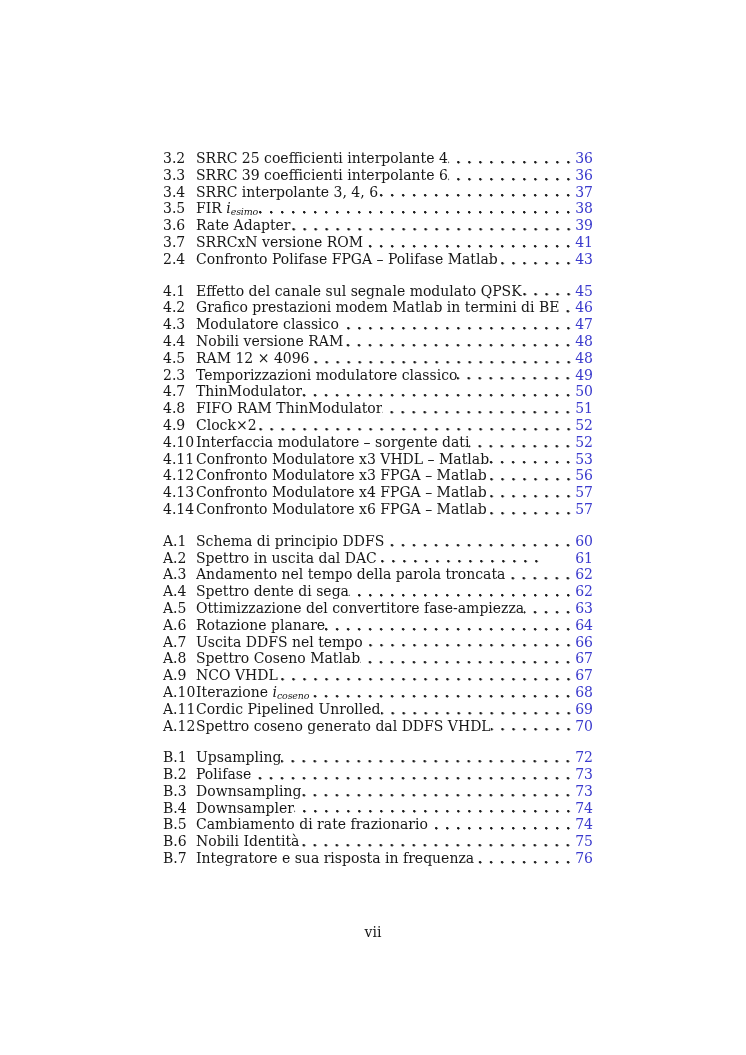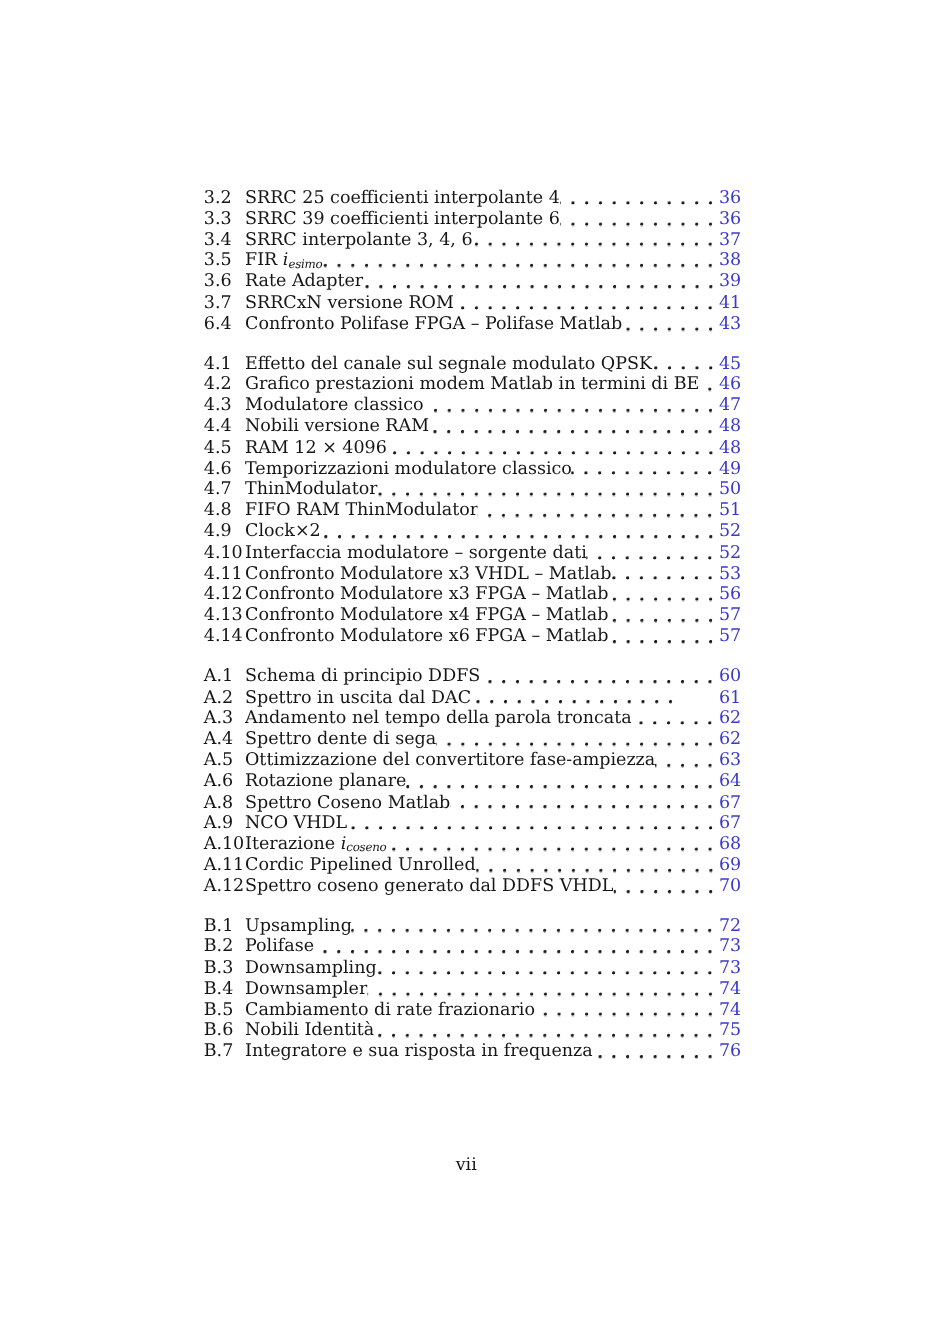--- a/index.html
+++ b/index.html
@@ -112,21 +112,21 @@
           <span class="leader"></span>
           <span class="page" style="color: rgb(58, 58, 205);">39</span>
         </div>
         <div class="row">
           <span class="num">3.7</span>
           <span class="title">SRRCxN versione ROM</span>
           <span class="leader"></span>
           <span class="page" style="color: rgb(58, 58, 205);">41</span>
         </div>
         <div class="row">
-          <span class="num">6.4</span>
+          <span class="num">2.4</span>
           <span class="title">Confronto Polifase FPGA – Polifase Matlab</span>
           <span class="leader"></span>
           <span class="page" style="color: rgb(58, 58, 205);">43</span>
         </div>
       </div>
       <div class="toc-section">
         <div class="row">
           <span class="num">4.1</span>
           <span class="title">Effetto del canale sul segnale modulato QPSK</span>
           <span class="leader"></span>
@@ -150,21 +150,21 @@
           <span class="leader"></span>
           <span class="page" style="color: rgb(58, 58, 205);">48</span>
         </div>
         <div class="row">
           <span class="num">4.5</span>
           <span class="title">RAM 12 × 4096</span>
           <span class="leader"></span>
           <span class="page" style="color: rgb(58, 58, 205);">48</span>
         </div>
         <div class="row">
-          <span class="num">4.6</span>
+          <span class="num">2.3</span>
           <span class="title">Temporizzazioni modulatore classico</span>
           <span class="leader"></span>
           <span class="page" style="color: rgb(58, 58, 205);">49</span>
         </div>
         <div class="row">
           <span class="num">4.7</span>
           <span class="title">ThinModulator</span>
           <span class="leader"></span>
           <span class="page" style="color: rgb(58, 58, 205);">50</span>
         </div>
@@ -240,20 +240,26 @@
           <span class="num">A.5</span>
           <span class="title">Ottimizzazione del convertitore fase-ampiezza</span>
           <span class="leader"></span>
           <span class="page" style="color: rgb(58, 58, 205);">63</span>
         </div>
         <div class="row">
           <span class="num">A.6</span>
           <span class="title">Rotazione planare</span>
           <span class="leader"></span>
           <span class="page" style="color: rgb(58, 58, 205);">64</span>
+        </div>
+        <div class="row">
+          <span class="num">A.7</span>
+          <span class="title">Uscita DDFS nel tempo</span>
+          <span class="leader"></span>
+          <span class="page" style="color: rgb(58, 58, 205);">66</span>
         </div>
         <div class="row">
           <span class="num">A.8</span>
           <span class="title">Spettro Coseno Matlab</span>
           <span class="leader"></span>
           <span class="page" style="color: rgb(58, 58, 205);">67</span>
         </div>
         <div class="row">
           <span class="num">A.9</span>
           <span class="title">NCO VHDL</span>

